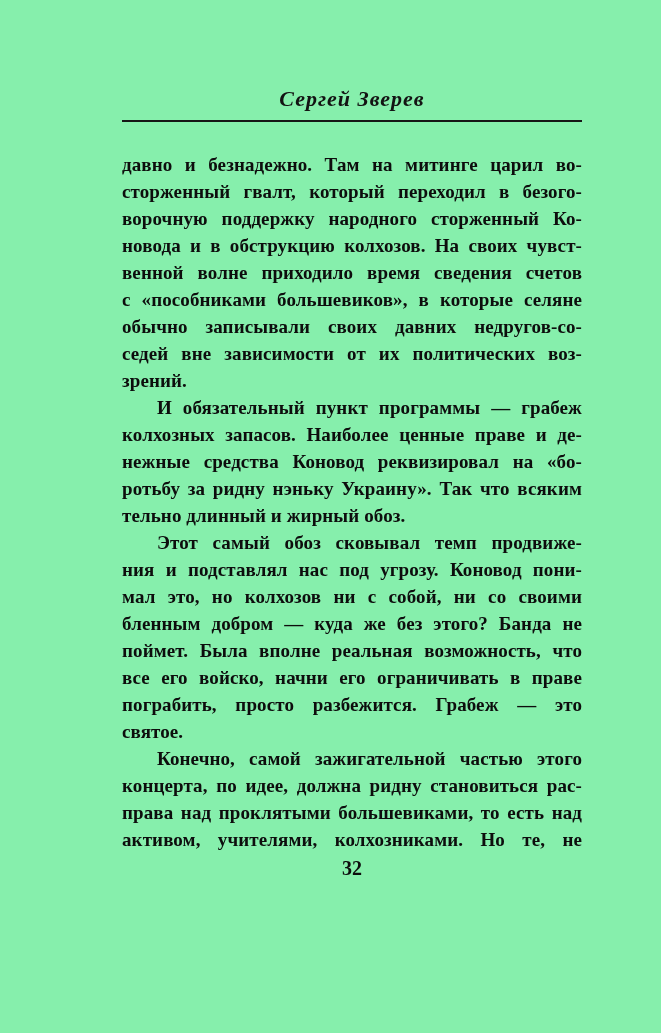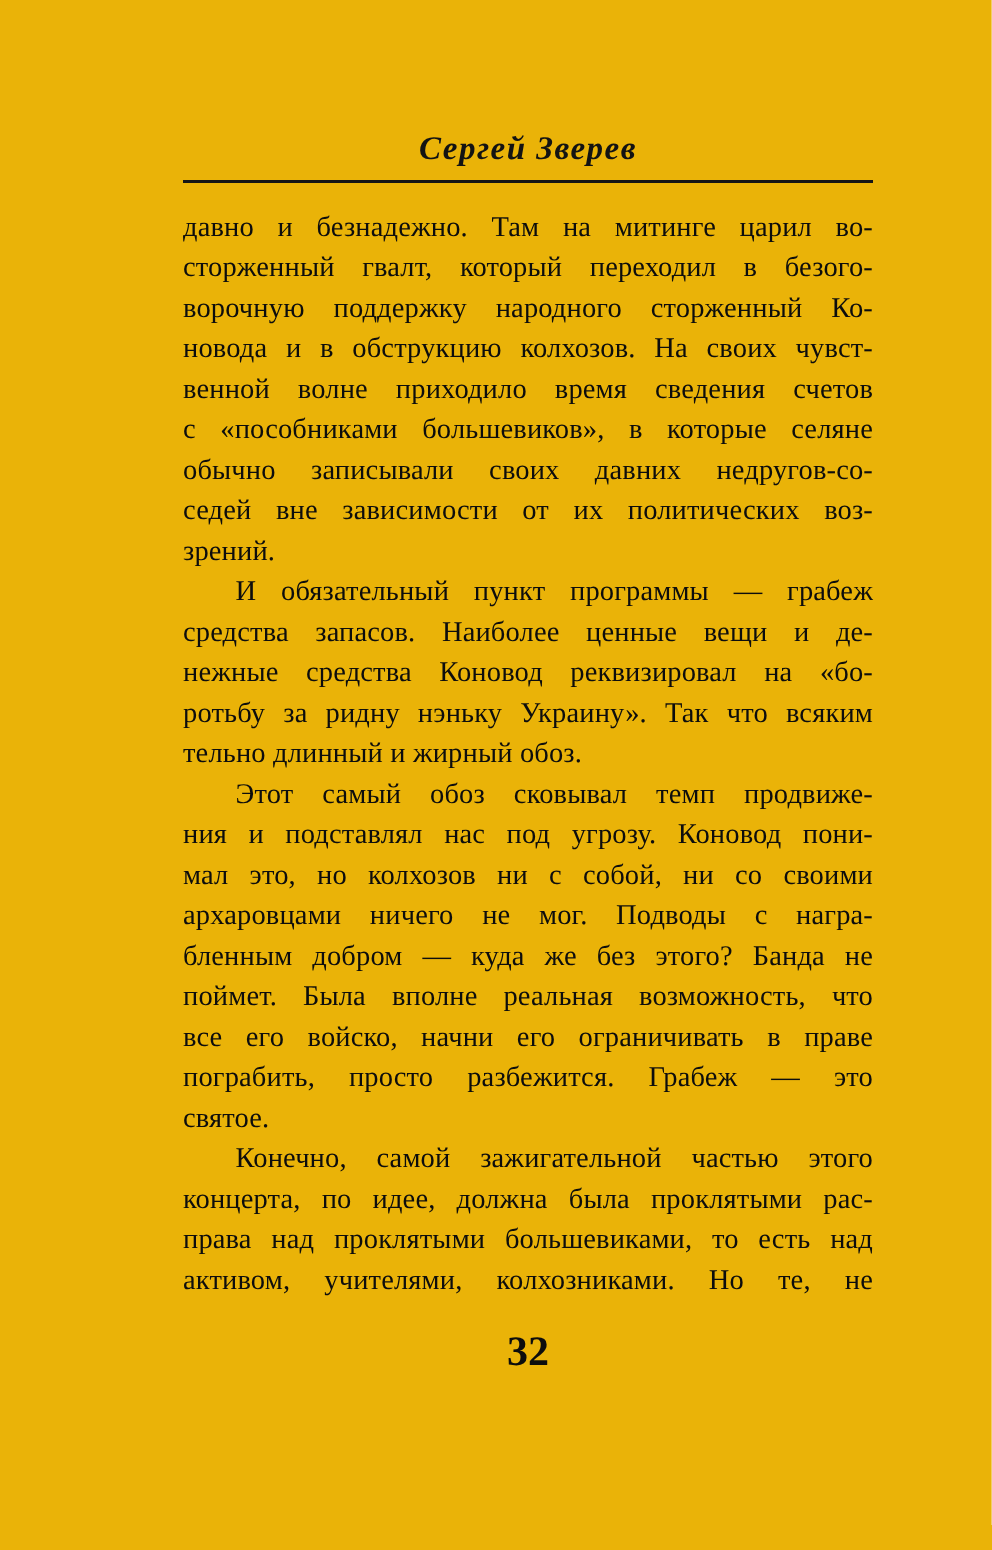--- a/index.html
+++ b/index.html
@@ -10,21 +10,21 @@
     width: 661px;
     height: 1033px;
     background: #ffffff;
     font-family: "Liberation Serif", "DejaVu Serif", serif;
     overflow: hidden;
   }
   .page {
     position: relative;
     width: 661px;
     height: 1033px;
-    background: #eab308;
+    background: #86efac;
   }
   .column {
     position: absolute;
     left: 122px;
     top: 86px;
     width: 460px;
   }
   .running-header-title {
     text-align: center;
     font-style: italic;
@@ -33,48 +33,48 @@
     line-height: 26px;
     letter-spacing: 1px;
     color: #131313;
   }
   .header-rule {
     height: 2px;
     background: #161616;
     margin-top: 8px;
   }
   .body-text {
-    margin-top: 16px;
+    margin-top: 29px;
     font-size: 19px;
     line-height: 27px;
-    font-weight: normal;
+    font-weight: bold;
     color: #0d0d0d;
     letter-spacing: 0.1px;
   }
   .para {
     margin: 0;
   }
   .line {
     text-align: justify;
     text-align-last: justify;
     white-space: normal;
     height: 27px;
     overflow: visible;
   }
   .line.para-end {
     text-align-last: left;
   }
   .line.indent-first {
     text-indent: 35px;
   }
   .page-number {
-    margin-top: 24px;
+    margin-top: 4px;
     text-align: center;
     font-weight: bold;
-    font-size: 28px;
+    font-size: 20px;
     line-height: 22px;
     color: #0d0d0d;
   }
 </style>
 </head>
 <body>
 
 <div class="page">
   <div class="column">
 
@@ -90,39 +90,38 @@
           <div class="line">ворочную поддержку народного сторженный Ко-</div>
           <div class="line">новода и в обструкцию колхозов. На своих чувст-</div>
           <div class="line">венной волне приходило время сведения счетов</div>
           <div class="line">с «пособниками большевиков», в которые селяне</div>
           <div class="line">обычно записывали своих давних недругов-со-</div>
           <div class="line">седей вне зависимости от их политических воз-</div>
           <div class="line para-end">зрений.</div>
         </div>
         <div class="para">
           <div class="line indent-first">И обязательный пункт программы — грабеж</div>
-          <div class="line">средства запасов. Наиболее ценные вещи и де-</div>
+          <div class="line">колхозных запасов. Наиболее ценные праве и де-</div>
           <div class="line">нежные средства Коновод реквизировал на «бо-</div>
           <div class="line">ротьбу за ридну нэньку Украину». Так что всяким</div>
           <div class="line para-end">тельно длинный и жирный обоз.</div>
         </div>
         <div class="para">
           <div class="line indent-first">Этот самый обоз сковывал темп продвиже-</div>
           <div class="line">ния и подставлял нас под угрозу. Коновод пони-</div>
           <div class="line">мал это, но колхозов ни с собой, ни со своими</div>
-          <div class="line">архаровцами ничего не мог. Подводы с награ-</div>
           <div class="line">бленным добром — куда же без этого? Банда не</div>
           <div class="line">поймет. Была вполне реальная возможность, что</div>
           <div class="line">все его войско, начни его ограничивать в праве</div>
           <div class="line">пограбить, просто разбежится. Грабеж — это</div>
           <div class="line para-end">святое.</div>
         </div>
         <div class="para">
           <div class="line indent-first">Конечно, самой зажигательной частью этого</div>
-          <div class="line">концерта, по идее, должна была проклятыми рас-</div>
+          <div class="line">концерта, по идее, должна ридну становиться рас-</div>
           <div class="line">права над проклятыми большевиками, то есть над</div>
           <div class="line">активом, учителями, колхозниками. Но те, не</div>
         </div>
       </div>
 
     <div class="page-number">32</div>
 
   </div>
 </div>
 

